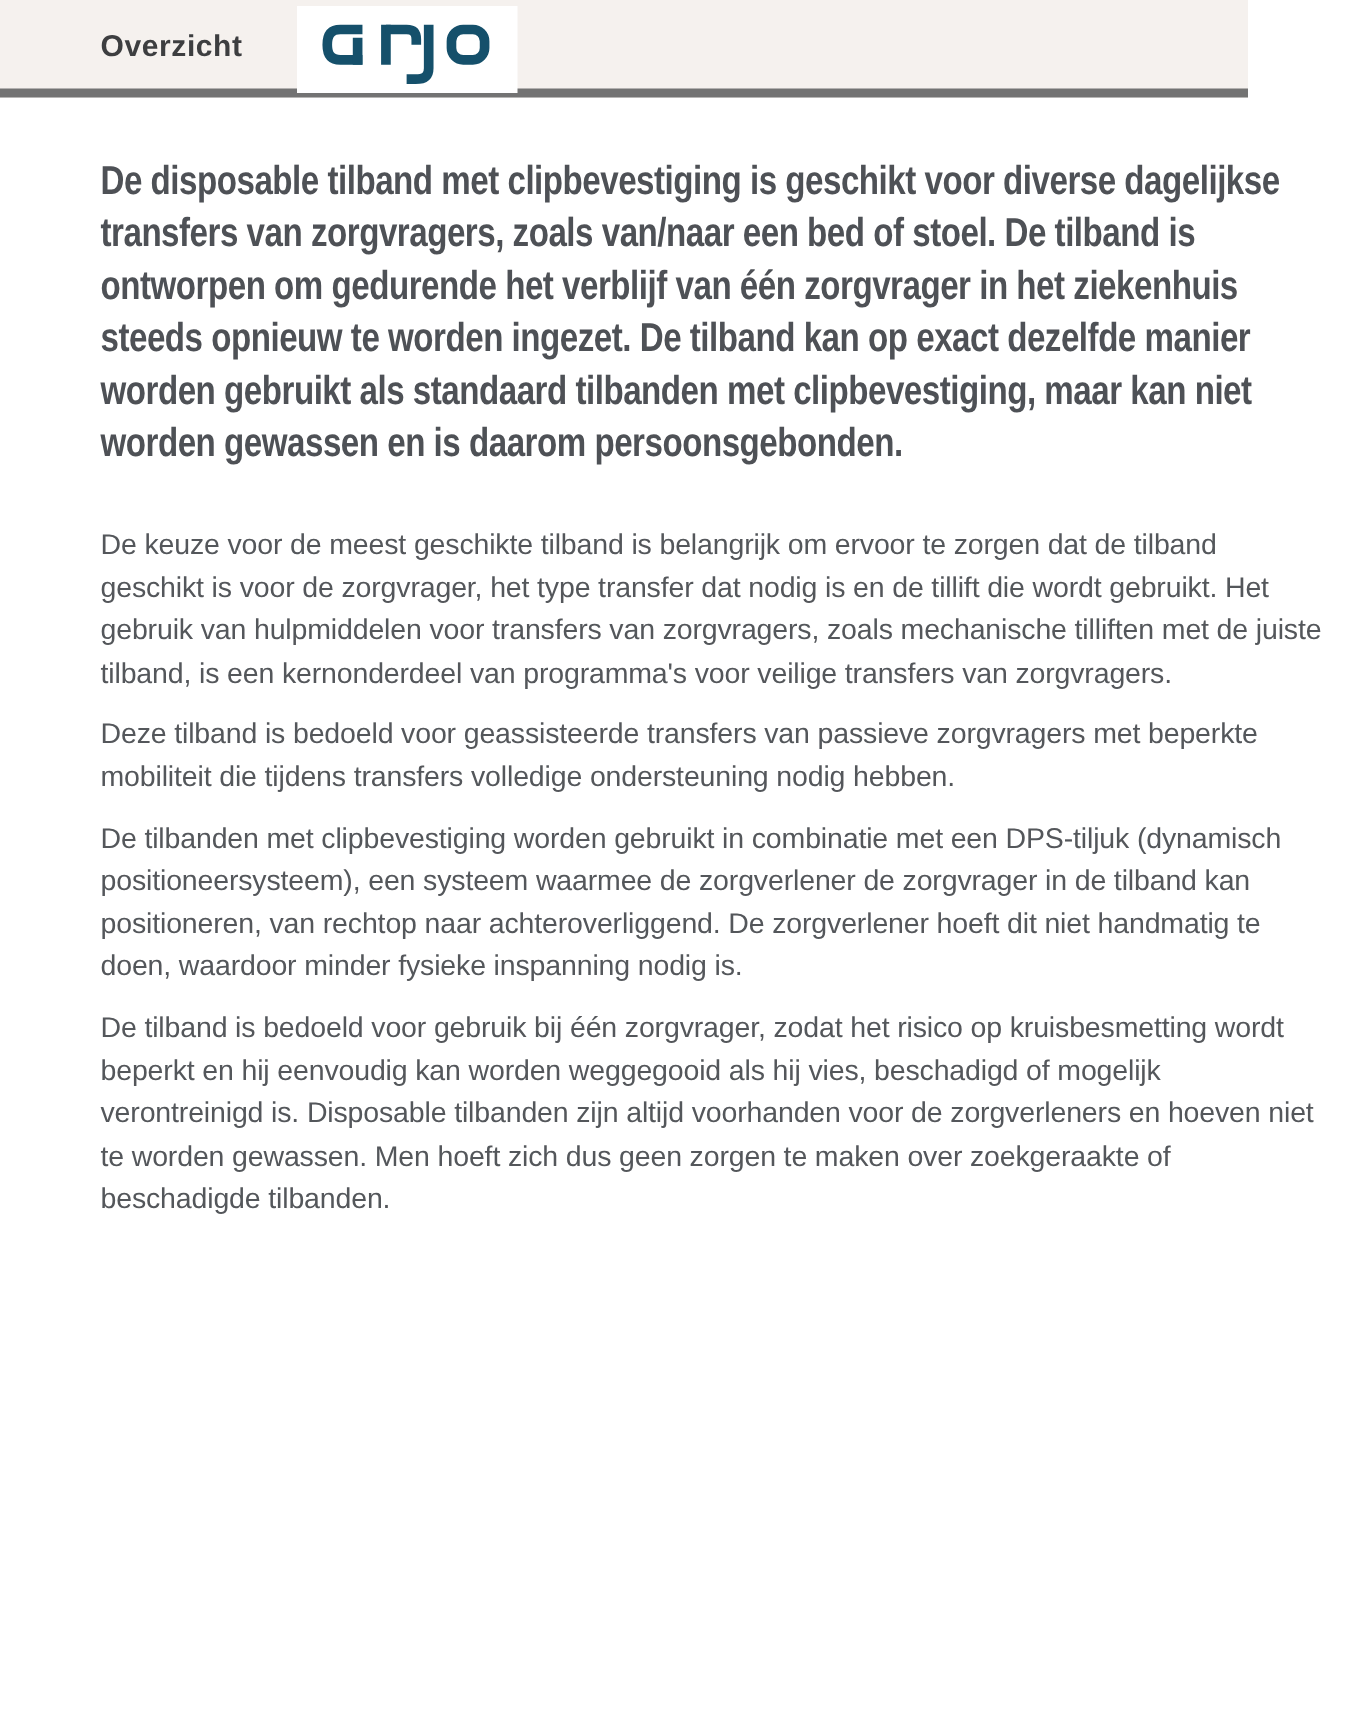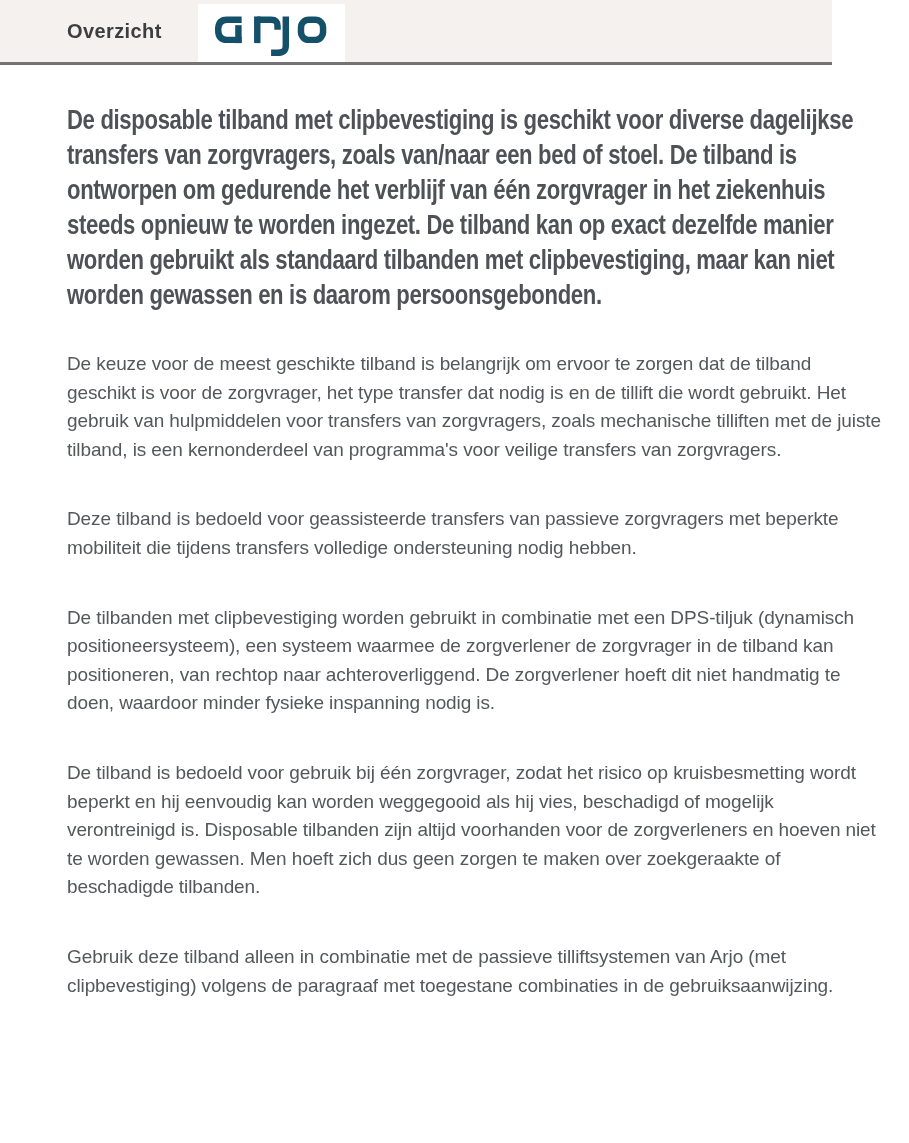--- a/index.html
+++ b/index.html
@@ -14,21 +14,21 @@
     overflow: hidden;
   }
 
   
   .topbar {
     position: absolute;
     left: 0; top: 0;
     width: 832px;
     height: 65px;
     background: #f5f1ee;
-    border-bottom: 3px solid #737373;
+    border-bottom: 6px solid #737373;
   }
   .nav-label {
     position: absolute;
     left: 67px;
     top: 0;
     height: 62px;
     display: flex;
     align-items: center;
     font-size: 20px;
     font-weight: 700;
@@ -67,21 +67,21 @@
     font-weight: 700;
     letter-spacing: -0.4px;
     color: #4e5156;
   }
   .body-copy p {
     width: 818px;
     font-size: 19px;
     line-height: 28.6px;
     letter-spacing: -0.1px;
     color: #54575b;
-    margin-top: 41px;
+    margin-top: 12px;
   }
   .body-copy p:first-child {
     margin-top: 37px;
   }
 </style>
 </head>
 <body>
 
 <header class="topbar">
   <div class="nav-label">Overzicht</div>
@@ -103,15 +103,14 @@
 </header>
 
 <main class="content">
   <h1 class="intro">De disposable tilband met clipbevestiging is geschikt voor diverse dagelijkse transfers van zorgvragers, zoals van/naar een bed of stoel. De tilband is ontworpen om gedurende het verblijf van één zorgvrager in het ziekenhuis steeds opnieuw te worden ingezet. De tilband kan op exact dezelfde manier worden gebruikt als standaard tilbanden met clipbevestiging, maar kan niet worden gewassen en is daarom persoonsgebonden.</h1>
 
   <div class="body-copy">
     <p>De keuze voor de meest geschikte tilband is belangrijk om ervoor te zorgen dat de tilband geschikt is voor de zorgvrager, het type transfer dat nodig is en de tillift die wordt gebruikt. Het gebruik van hulpmiddelen voor transfers van zorgvragers, zoals mechanische tilliften met de juiste tilband, is een kernonderdeel van programma's voor veilige transfers van zorgvragers.</p>
     <p>Deze tilband is bedoeld voor geassisteerde transfers van passieve zorgvragers met beperkte mobiliteit die tijdens transfers volledige ondersteuning nodig hebben.</p>
     <p>De tilbanden met clipbevestiging worden gebruikt in combinatie met een DPS-tiljuk (dynamisch positioneersysteem), een systeem waarmee de zorgverlener de zorgvrager in de tilband kan positioneren, van rechtop naar achteroverliggend. De zorgverlener hoeft dit niet handmatig te doen, waardoor minder fysieke inspanning nodig is.</p>
     <p>De tilband is bedoeld voor gebruik bij één zorgvrager, zodat het risico op kruisbesmetting wordt beperkt en hij eenvoudig kan worden weggegooid als hij vies, beschadigd of mogelijk verontreinigd is. Disposable tilbanden zijn altijd voorhanden voor de zorgverleners en hoeven niet te worden gewassen. Men hoeft zich dus geen zorgen te maken over zoekgeraakte of beschadigde tilbanden.</p>
-    <p>Gebruik deze tilband alleen in combinatie met de passieve tilliftsystemen van Arjo (met clipbevestiging) volgens de paragraaf met toegestane combinaties in de gebruiksaanwijzing.</p>
   </div>
 </main>
 
 </body></html>

